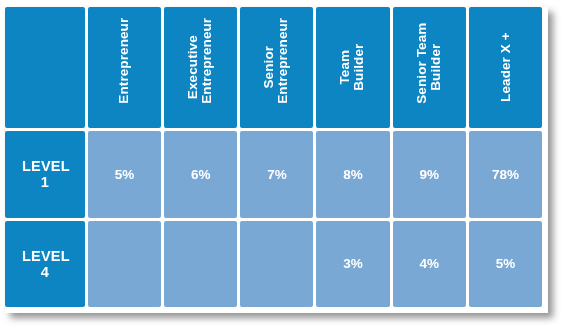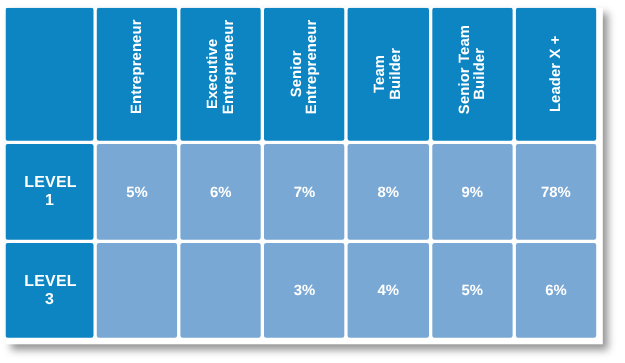--- a/index.html
+++ b/index.html
@@ -133,27 +133,27 @@
         <td class="level-cell">LEVEL 1</td>
         <td class="val-cell">5%</td>
         <td class="val-cell">6%</td>
         <td class="val-cell">7%</td>
         <td class="val-cell">8%</td>
         <td class="val-cell">9%</td>
         <td class="val-cell">78%</td>
       </tr>
 
 
+
       <tr class="data-row">
-        <td class="level-cell">LEVEL 3</td>
+        <td class="level-cell">LEVEL 4</td>
+        <td class="val-cell empty"></td>
         <td class="val-cell empty"></td>
         <td class="val-cell empty"></td>
         <td class="val-cell">3%</td>
         <td class="val-cell">4%</td>
         <td class="val-cell">5%</td>
-        <td class="val-cell">6%</td>
       </tr>
-
 
 
     </tbody>
   </table>
 </div>
 
 </body></html>

